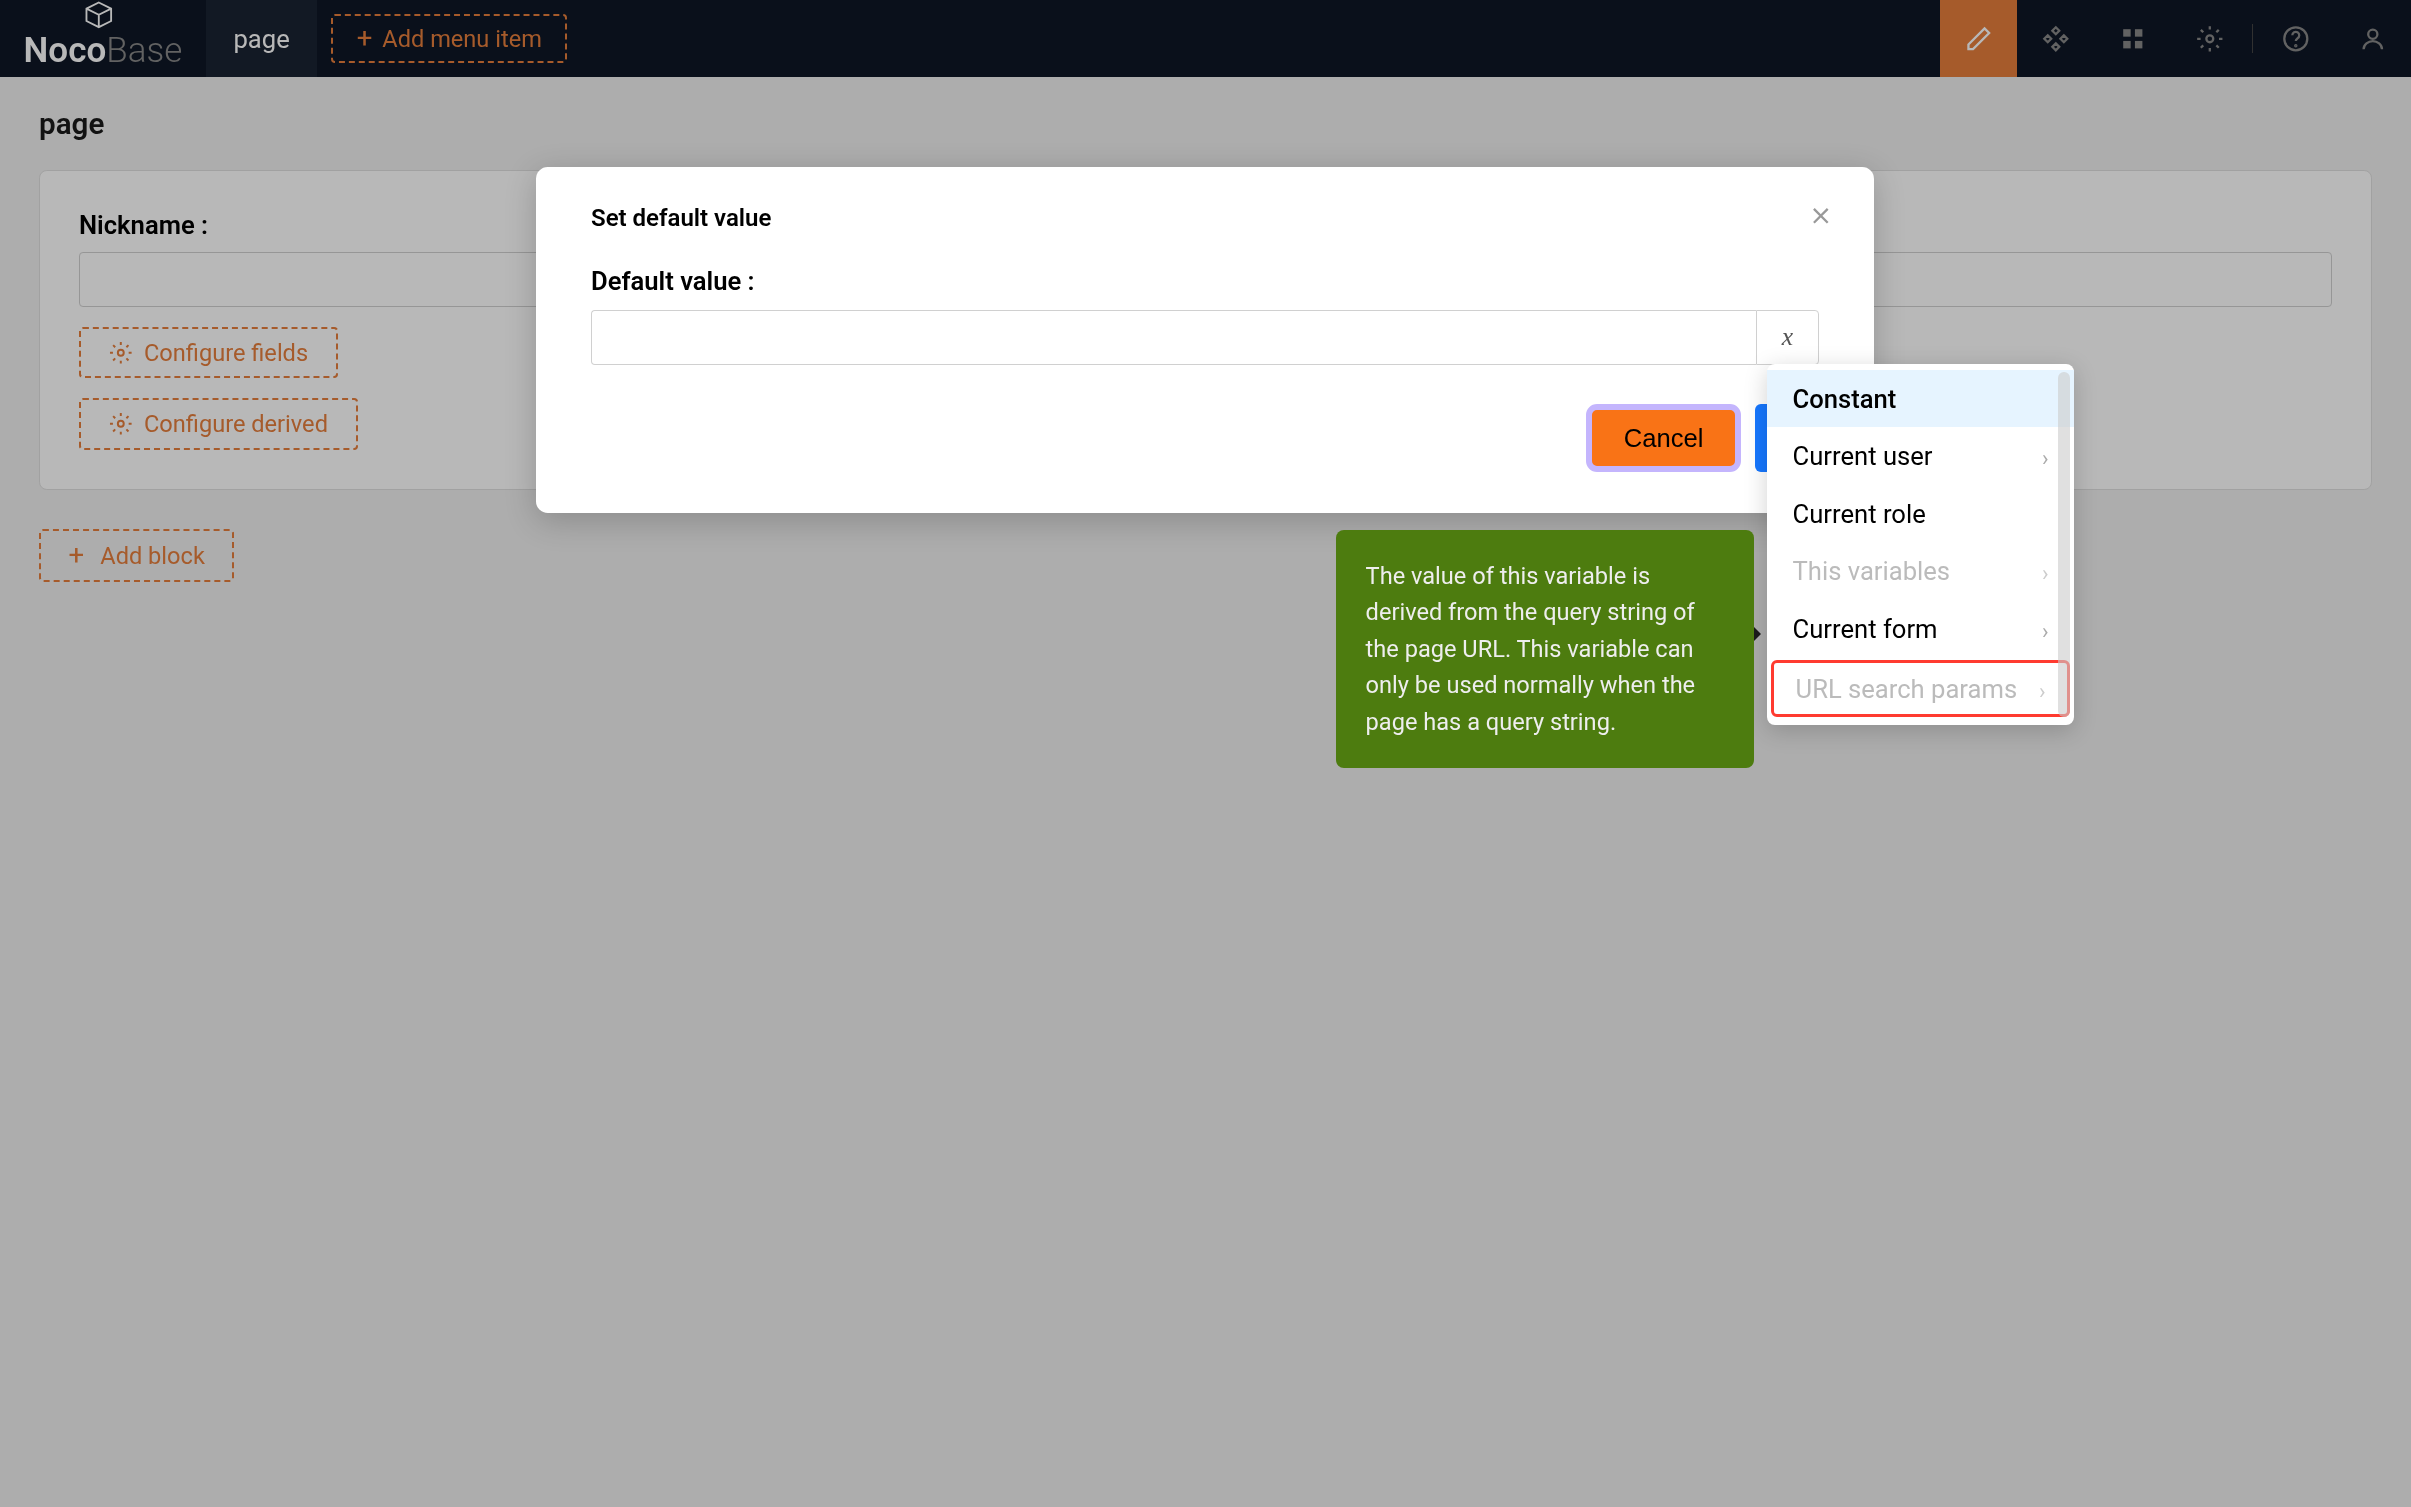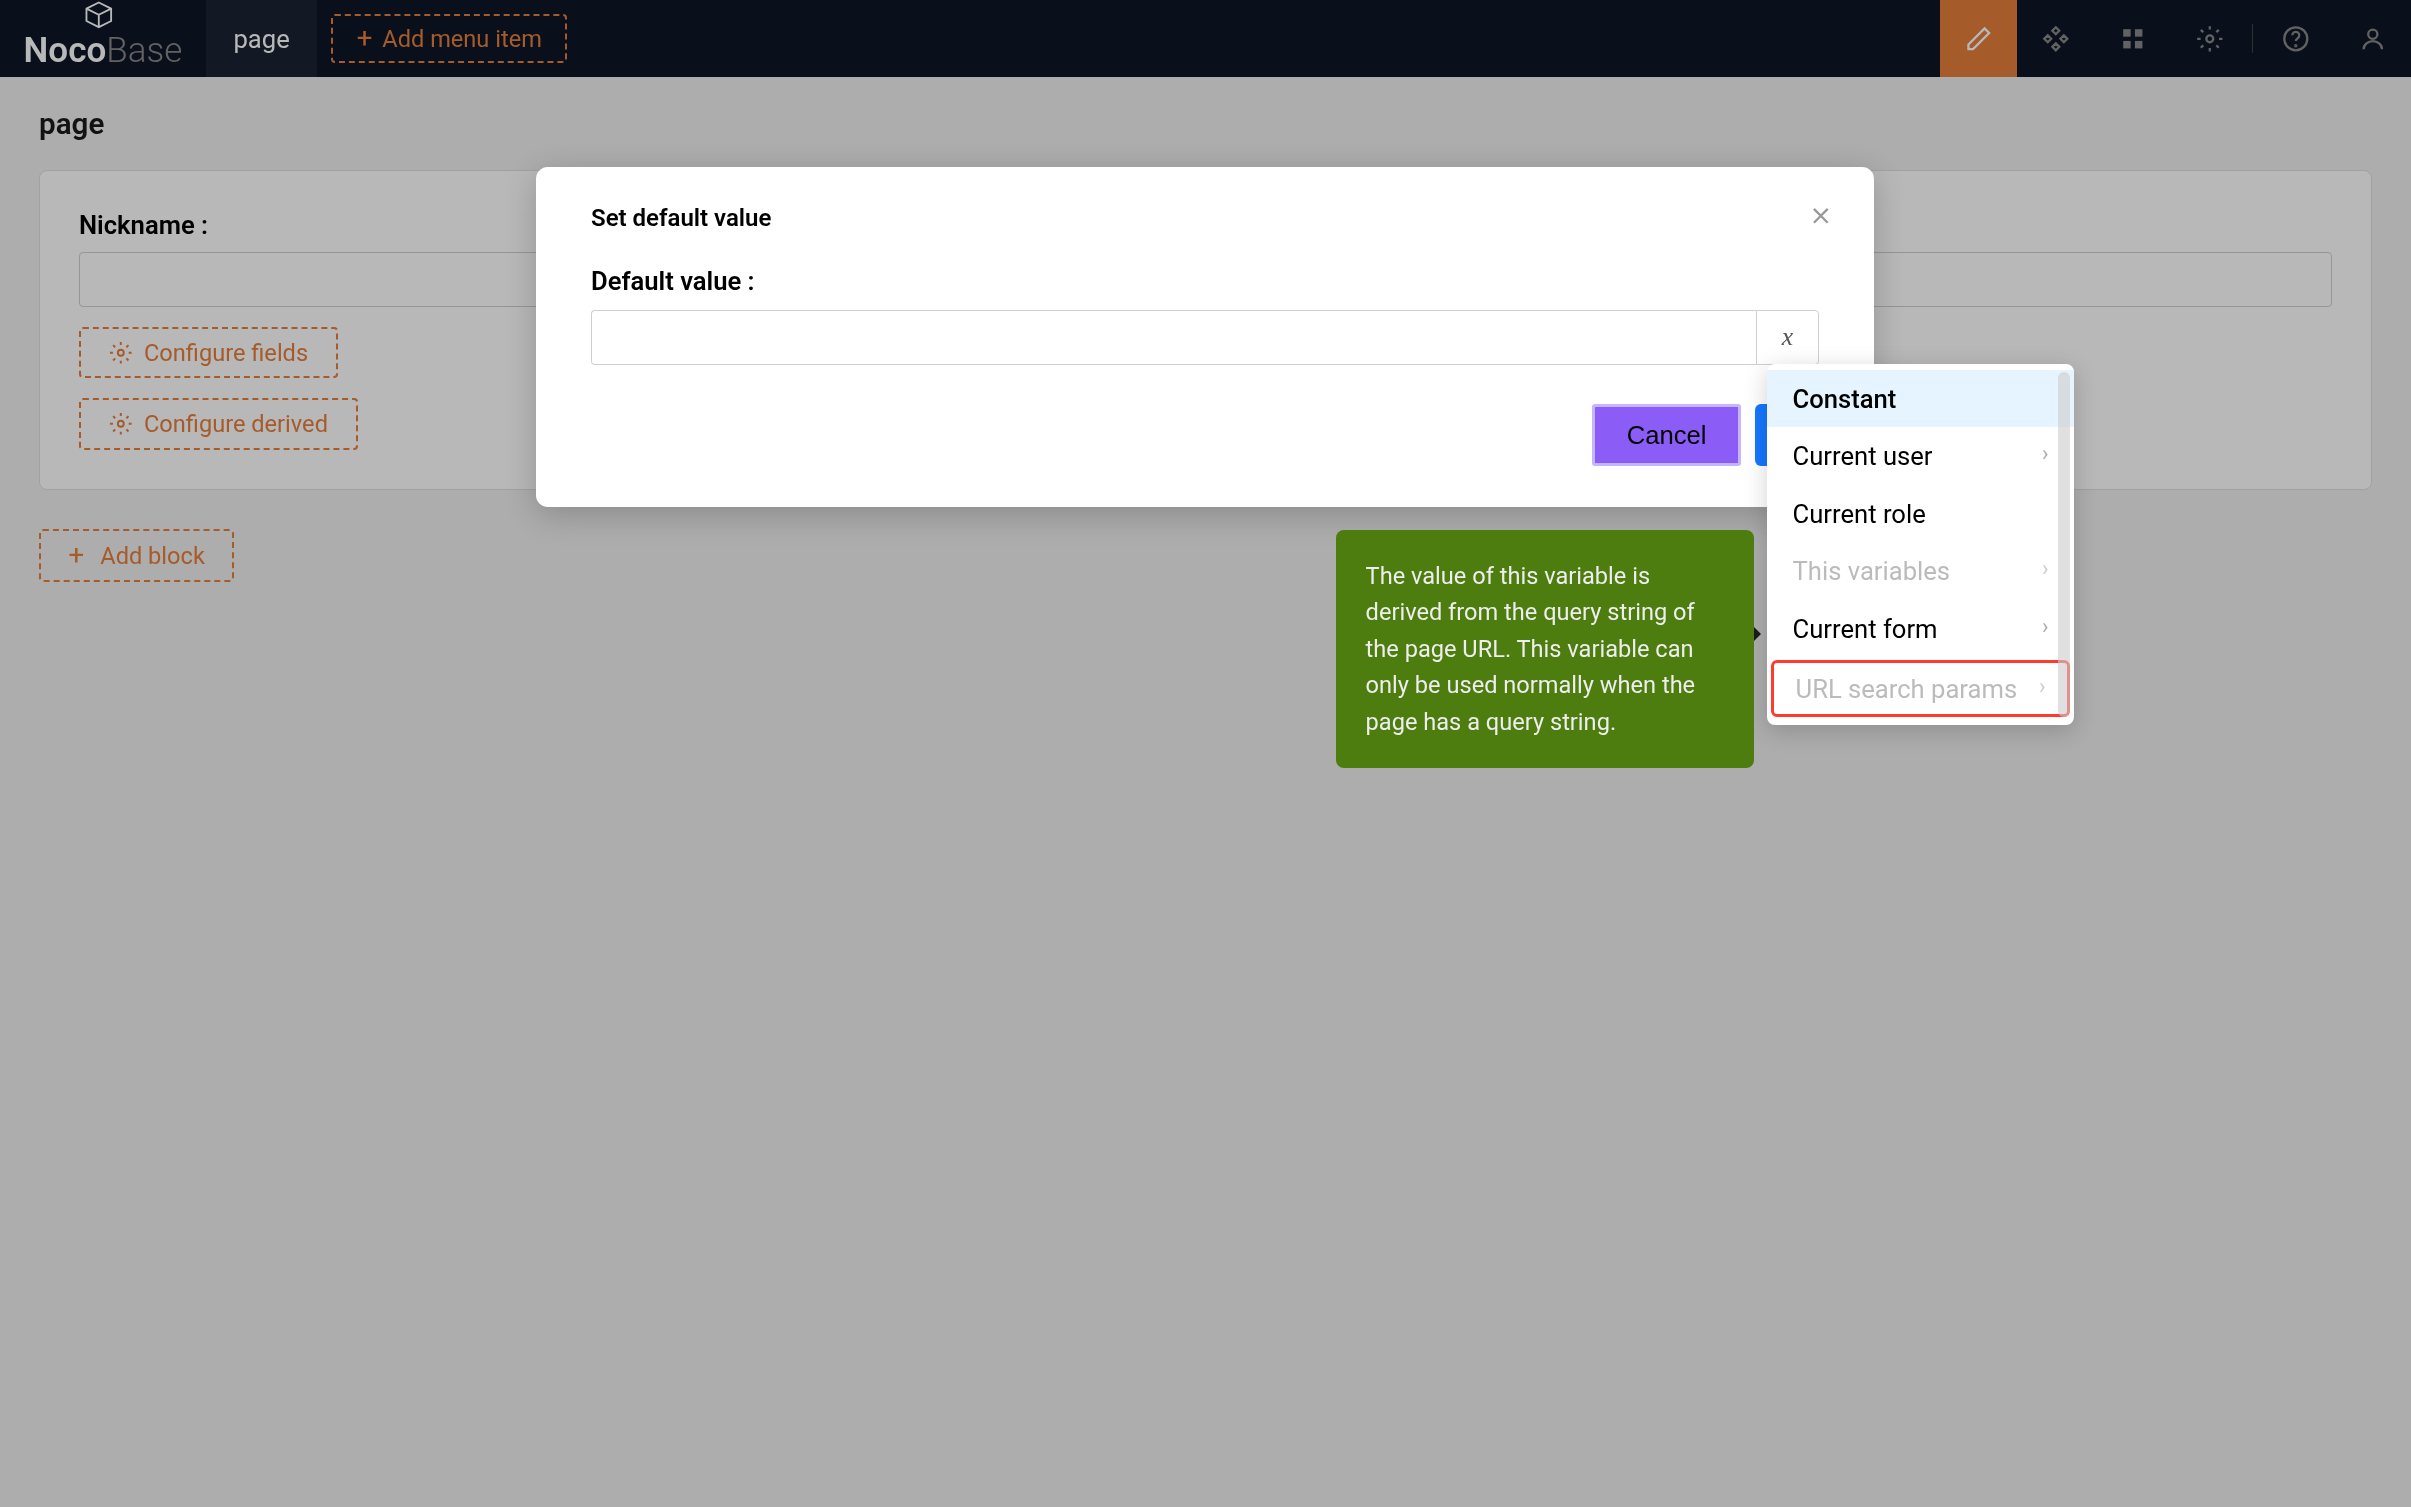--- a/index.html
+++ b/index.html
@@ -32,27 +32,27 @@
     
     
     .modal { position: absolute; top: 167px; left: 536px; width: 1338px; background: #fff; border-radius: 11.8px; box-shadow: 0 7.9px 31.5px rgba(0,0,0,0.2); padding: 37px 55px 41px; z-index: 10; }
     .modal-title { font-size: 24px; font-weight: 600; margin-bottom: 34px; }
     .modal-close { position: absolute; top: 35px; right: 39px; color: #999; cursor: pointer; }
     .modal-label { font-size: 25.6px; font-weight: 600; margin-bottom: 13.8px; }
     .default-value-row { display: flex; gap: 0; margin-bottom: 39px; }
     .modal-input { flex: 1; height: 55px; border: 1px solid #d0d0d0; border-radius: 3.9px 0 0 3.9px; border-right: none; padding: 0 13.8px; font-size: 23.6px; }
     .var-btn { width: 63px; height: 55px; border: 1px solid #d0d0d0; border-radius: 0 3.9px 3.9px 0; display: flex; align-items: center; justify-content: center; font-style: italic; font-size: 25.6px; font-family: Georgia, serif; color: #555; background: #fff; }
     .modal-footer { display: flex; justify-content: flex-end; gap: 13.8px; }
-    .btn-cancel { border: 3px solid #c4b5fd; background: #8b5cf6; padding: 13.8px 31.5px; border-radius: 3px; font-size: 25.6px; }
+    .btn-cancel { border: 6px solid #c4b5fd; background: #f97316; padding: 13.8px 31.5px; border-radius: 11px; font-size: 25.6px; }
     .btn-submit { background: #1677ff; color: #fff; border: none; padding: 13.8px 23.6px; border-radius: 5.9px; font-size: 25.6px; }
     
     
     .dropdown { position: absolute; top: 364px; left: 1767px; width: 307px; background: #fff; border-radius: 7.9px; box-shadow: 0 5.9px 23.6px rgba(0,0,0,0.18); z-index: 20; padding: 5.9px 0; }
     .dropdown-scroll { position: absolute; right: 3.9px; top: 7.9px; bottom: 7.9px; width: 11.8px; background: #ccc; border-radius: 5.9px; opacity: 0.6; }
-    .dd-item { padding: 13.8px 25.6px; font-size: 25.6px; display: flex; justify-content: space-between; align-items: flex-start; cursor: pointer; }
+    .dd-item { padding: 13.8px 25.6px; font-size: 25.6px; display: flex; justify-content: space-between; align-items: flex-end; cursor: pointer; }
     .dd-item.selected { background: #e6f4ff; font-weight: 500; }
     .dd-item.disabled { color: #bbb; }
     .dd-item.highlight-red { border: 3px solid #ff3b30; border-radius: 5.9px; margin: 2px 3.9px; padding: 10.8px 21.7px; }
     .dd-chevron { color: #aaa; font-size: 21.7px; }
     .dd-item.disabled .dd-chevron { color: #ccc; }
     
     
     .tooltip { position: absolute; top: 530px; left: 1336px; width: 418px; background: #4d7c0f; color: #eee; padding: 27.6px 29.6px; border-radius: 7.9px; font-size: 23.6px; line-height: 1.55; z-index: 30; }
     .tooltip::after { content: ''; position: absolute; right: -13.8px; top: 97px; border: 7.9px solid transparent; border-left-color: #1a1a1a; }
     

